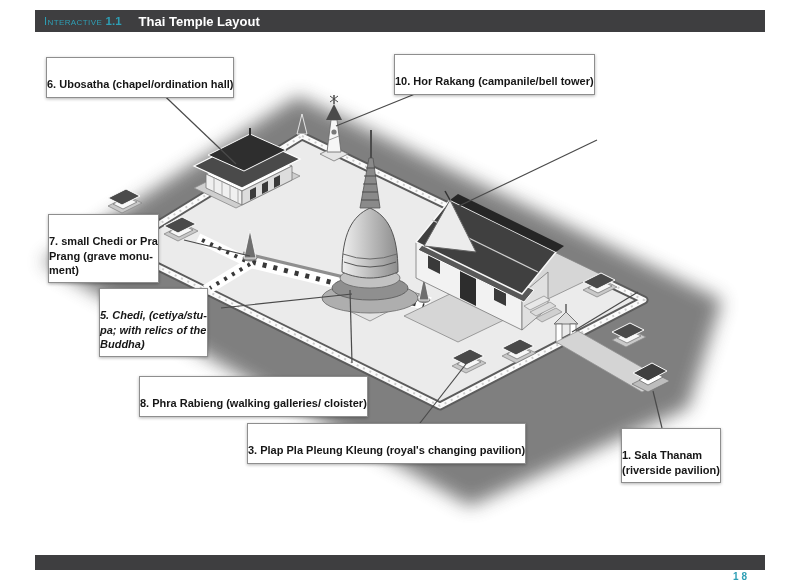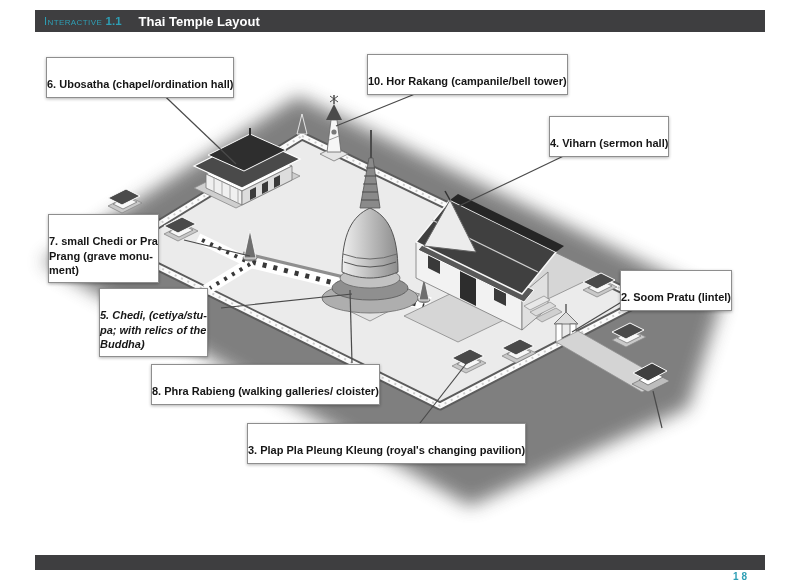--- a/index.html
+++ b/index.html
@@ -206,43 +206,41 @@
         <line x1="638" y1="292" x2="572" y2="332"></line>
         <line x1="352" y1="363" x2="350" y2="290"></line>
         <line x1="420" y1="423" x2="466" y2="364"></line>
         <line x1="662" y1="428" x2="653" y2="391"></line>
       </g>
     </svg>
 
     <div class="callout" style="left:46px; top:57px;">
       <span>6. Ubosatha (chapel/ordination hall)</span>
     </div>
-    <div class="callout" style="left:367px; top:54px;">
+    <div class="callout" style="left:394px; top:54px;">
       <span>10. Hor Rakang (campanile/bell tower)</span>
-    </div>
-    <div class="callout" style="left:549px; top:116px;">
-      <span>4. Viharn (sermon hall)</span>
     </div>
     <div class="callout" style="left:48px; top:214px;">
       <span>7. small Chedi or Pra
 Prang (grave monu-
 ment)</span>
     </div>
     <div class="callout" style="left:99px; top:288px;font-style:italic;">
       <span>5. Chedi, (cetiya/stu-
 pa; with relics of the
 Buddha)</span>
     </div>
-    <div class="callout" style="left:620px; top:270px;">
-      <span>2. Soom Pratu (lintel)</span>
-    </div>
-    <div class="callout" style="left:139px; top:364px;margin-left:12px;">
+    <div class="callout" style="left:139px; top:376px;">
       <span>8. Phra Rabieng (walking galleries/ cloister)</span>
     </div>
     <div class="callout" style="left:247px; top:423px;">
       <span>3. Plap Pla Pleung Kleung (royal's changing pavilion)</span>
     </div>
+    <div class="callout" style="left:621px; top:428px;">
+      <span>1. Sala Thanam
+(riverside pavilion)</span>
+    </div>
   </div>
 
   <div id="bottom-bar" class="bar"></div>
   <div id="page-number">18</div>
 
 </div>
 
 </body></html>

